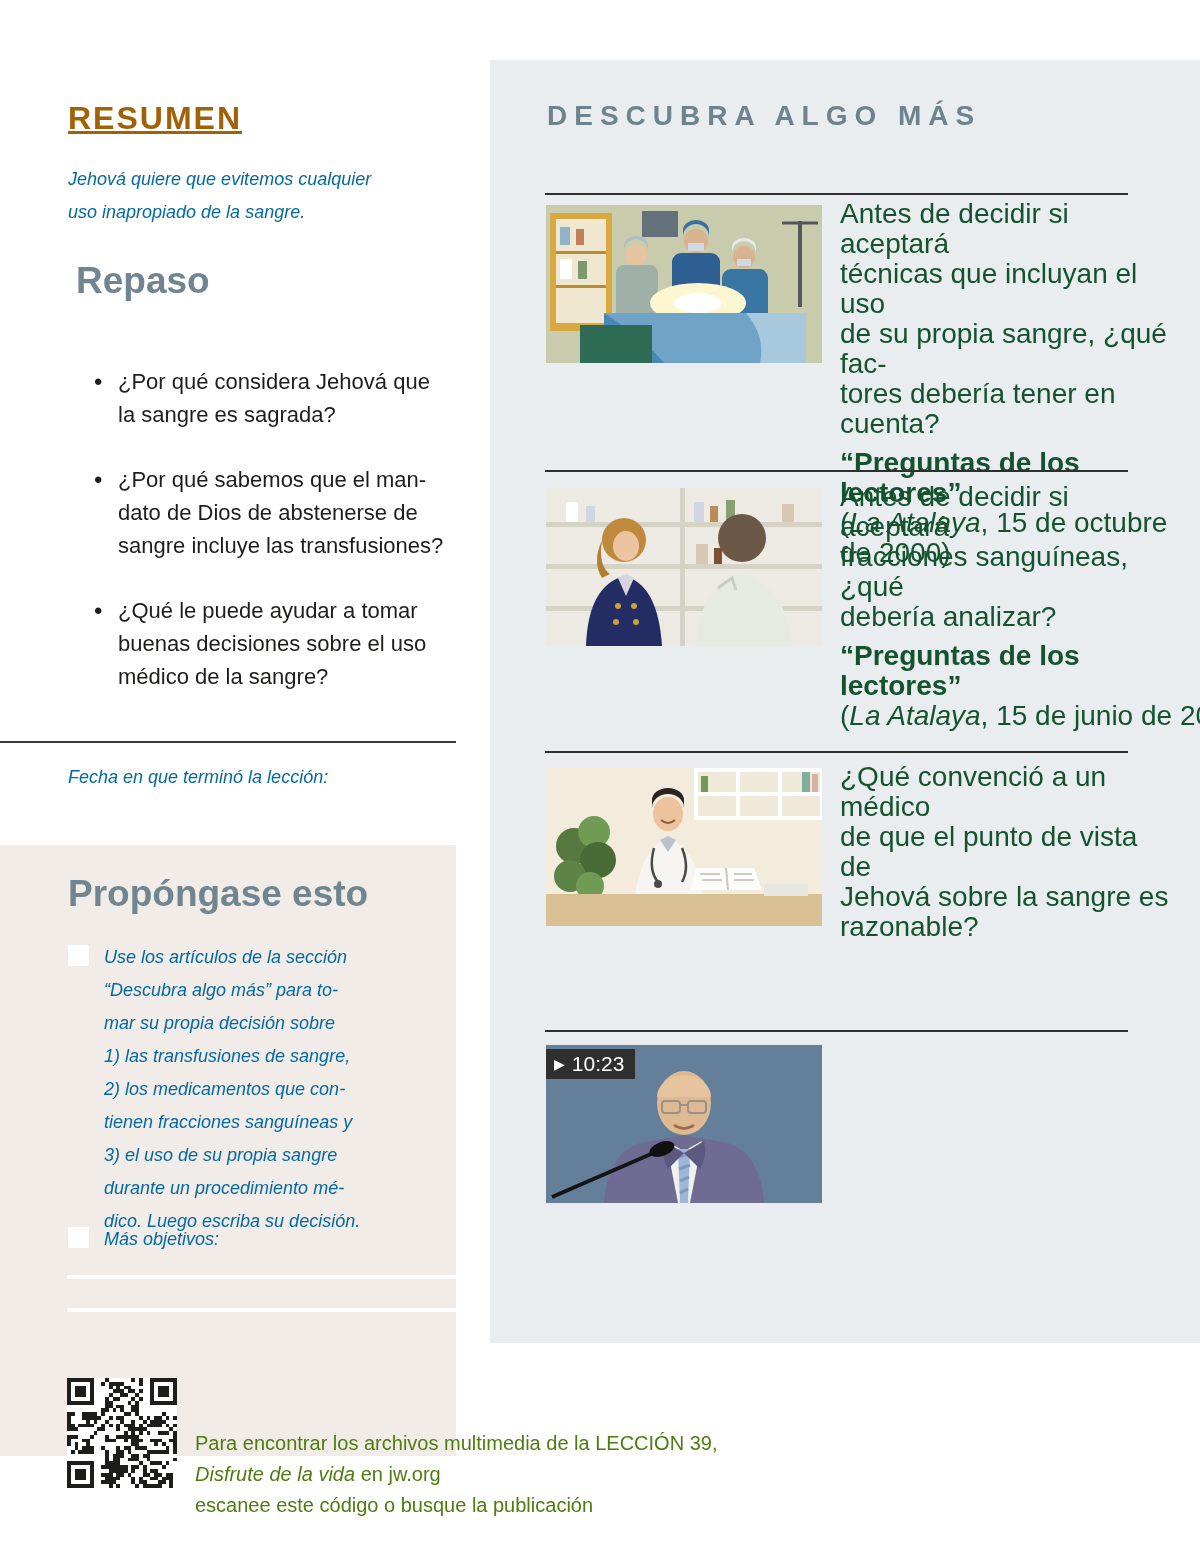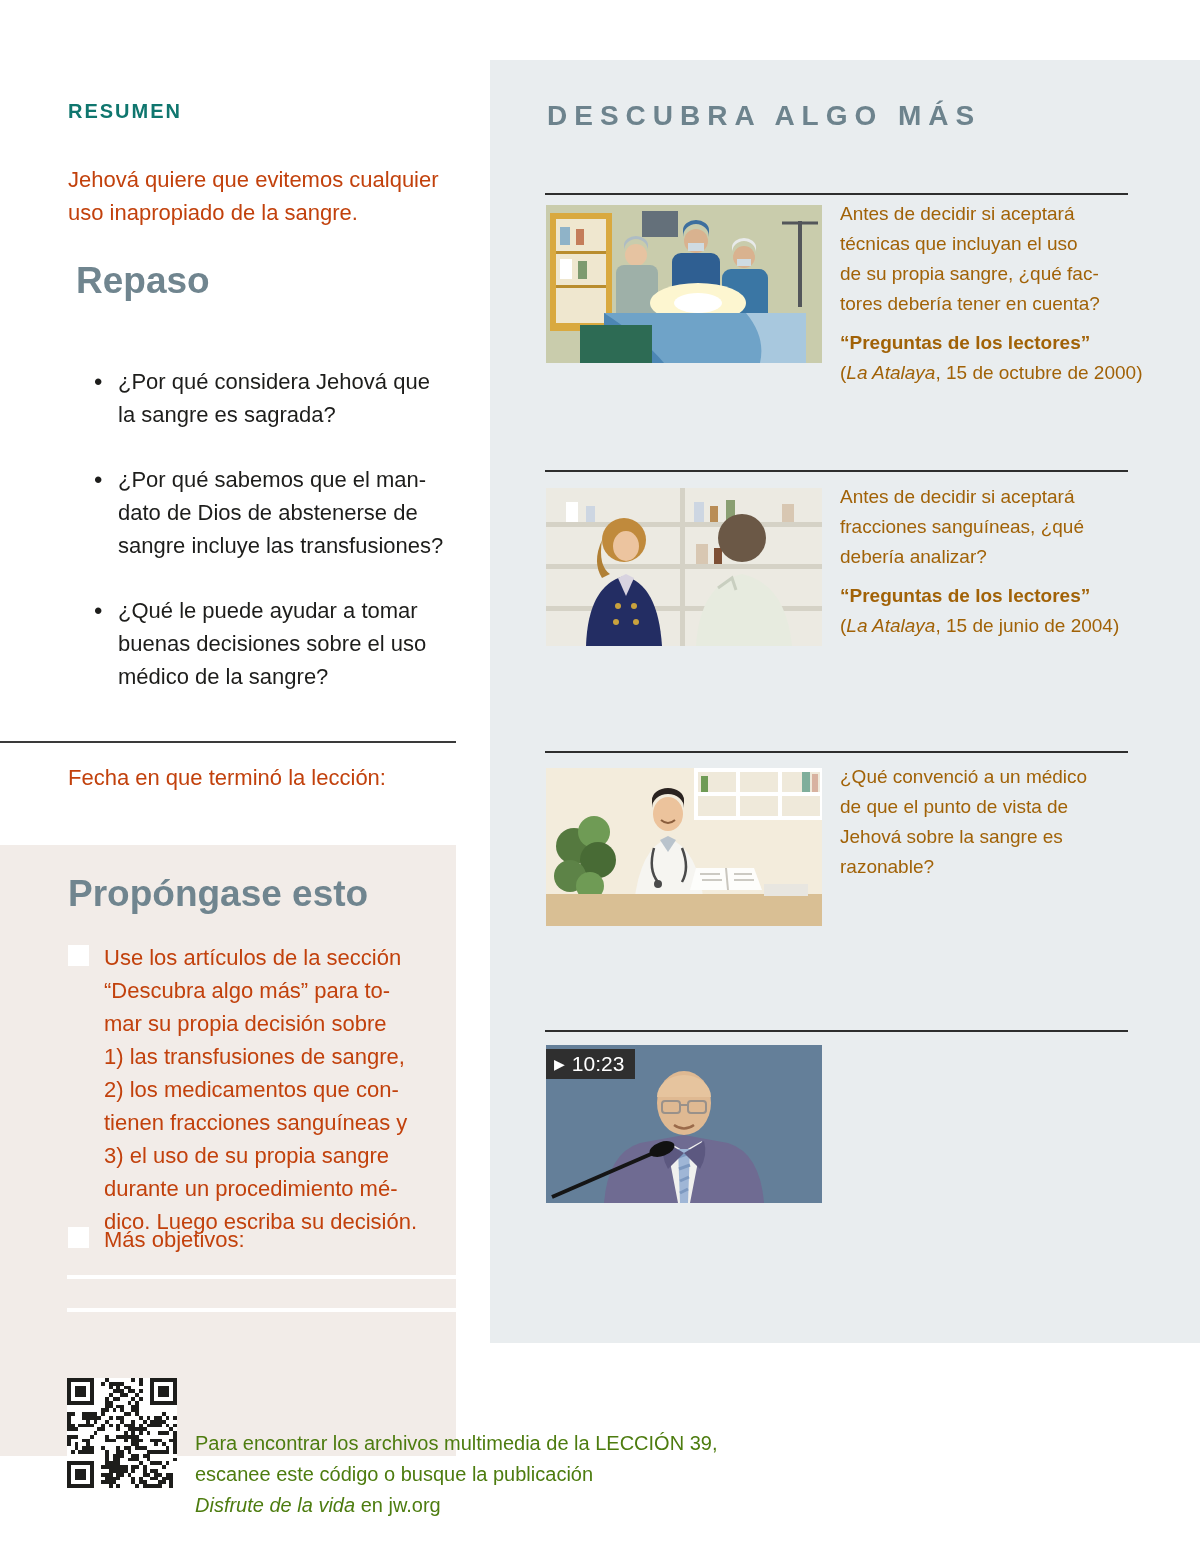--- a/index.html
+++ b/index.html
@@ -2,36 +2,36 @@
 <html lang="es"><head>
 <meta charset="utf-8">
 <style>
   html,body{margin:0;padding:0;background:#ffffff;}
   #page{position:relative;width:1200px;height:1543px;background:#ffffff;overflow:hidden;
         font-family:"Liberation Sans", sans-serif;color:#1d1d1b;}
   .abs{position:absolute;}
   .pre{white-space:pre-line;}
 
   
-  .h-teal{font-size:20px;font-weight:700;letter-spacing:2px;color:#0f766e;}
+  .h-teal{font-size:32px;font-weight:700;letter-spacing:2px;color:#a16207;text-decoration:underline;}
   .h-slate{font-size:37px;font-weight:600;color:#70858f;}
-  .body-txt{font-size:22px;line-height:33px;color:#c2410c;}
+  .body-txt{font-size:18px;line-height:33px;color:#0369a1;font-style:italic;}
   .bullets{list-style:none;margin:0;padding:0;width:400px;}
   .bullets li{position:relative;padding-left:50px;margin-bottom:11px;font-size:22px;line-height:33px;margin-top:32px;}
   .bullets li::before{content:"\2022";position:absolute;left:26px;top:0;font-size:24px;}
   .rule{border:none;border-top:2px solid #3a3a3a;margin:0;}
   .goal-box{background:#f2ece8;}
   .chk{width:21px;height:21px;background:#ffffff;}
   .write-line{height:4px;background:#ffffff;}
 
   
   .panel{background:#e9edef;}
   .panel-title{font-size:28px;font-weight:700;letter-spacing:7px;color:#6d838d;}
   .divider{border:none;border-top:2px solid #2e2e2e;height:0;}
-  .item-text{width:334px;font-size:19px;line-height:30px;color:#a16207;}
+  .item-text{width:334px;font-size:28px;line-height:30px;color:#14532d;}
   .item-text p{margin:0;}
   .ref{margin-top:9px !important;}
   .ref .blk{display:block;}
   .ref strong{font-weight:700;}
   .ref em{font-style:italic;}
   .nowrap{white-space:nowrap;}
   .work-title{margin-top:9px !important;font-weight:700;font-style:italic;}
   .thumb{position:absolute;width:276px;height:158px;overflow:hidden;}
   .thumb svg{display:block;}
   .badge{position:absolute;left:0;top:4px;background:#2f2f2f;color:#ffffff;
@@ -373,22 +373,22 @@
         <rect x="21" y="28" width="1" height="1" fill="#1d1d1b"></rect>
         <rect x="22" y="28" width="1" height="1" fill="#1d1d1b"></rect>
         <rect x="23" y="28" width="1" height="1" fill="#1d1d1b"></rect>
         <rect x="24" y="28" width="1" height="1" fill="#1d1d1b"></rect>
         <rect x="27" y="28" width="1" height="1" fill="#1d1d1b"></rect>
       </svg>
   </div>
 
   <div class="abs caption" style="left:195px;top:1428px;width:560px;">
     <span style="display:block;">Para encontrar los archivos multimedia de la LECCIÓN 39,</span>
+    <span style="display:block;"><span class="it">Disfrute de la vida</span><span> en jw.org</span></span>
     <span style="display:block;">escanee este código o busque la publicación</span>
-    <span style="display:block;"><span class="it">Disfrute de la vida</span><span> en jw.org</span></span>
   </div>
 
   <div class="abs panel" style="left:490px;top:60px;width:710px;height:1283px;">
 
     <div class="abs panel-title" style="left:57px;top:40px;">DESCUBRA ALGO MÁS</div>
 
     <hr class="abs divider" style="left:55px;top:125px;width:583px;">
     <div class="thumb" style="left:56px;top:145px;">
       <svg viewBox="0 0 276 158" width="276" height="158">
         <rect width="276" height="158" fill="#c9ccac"></rect>

